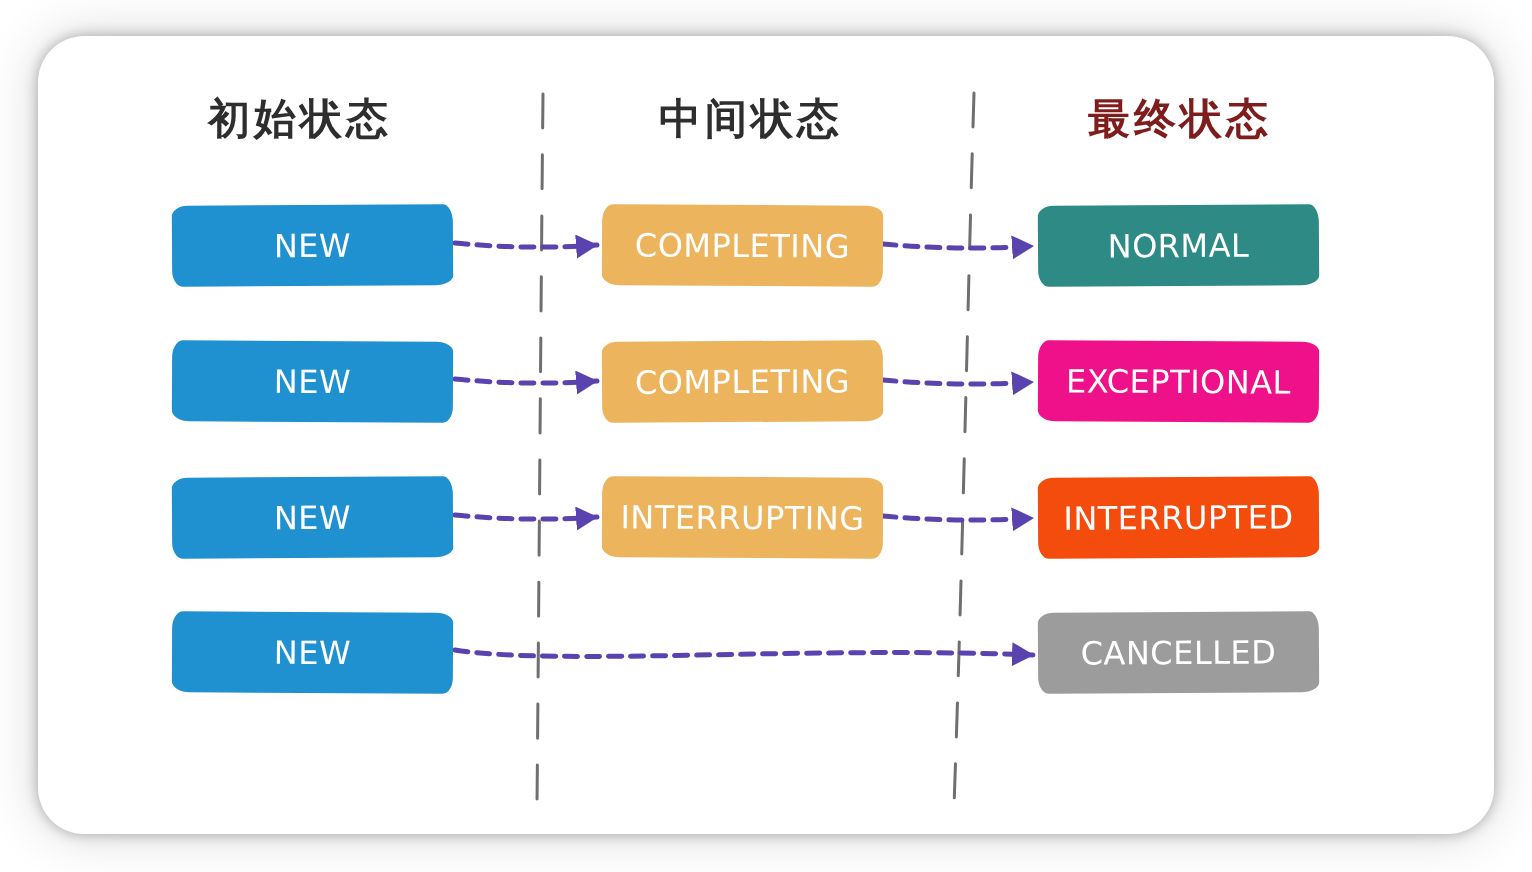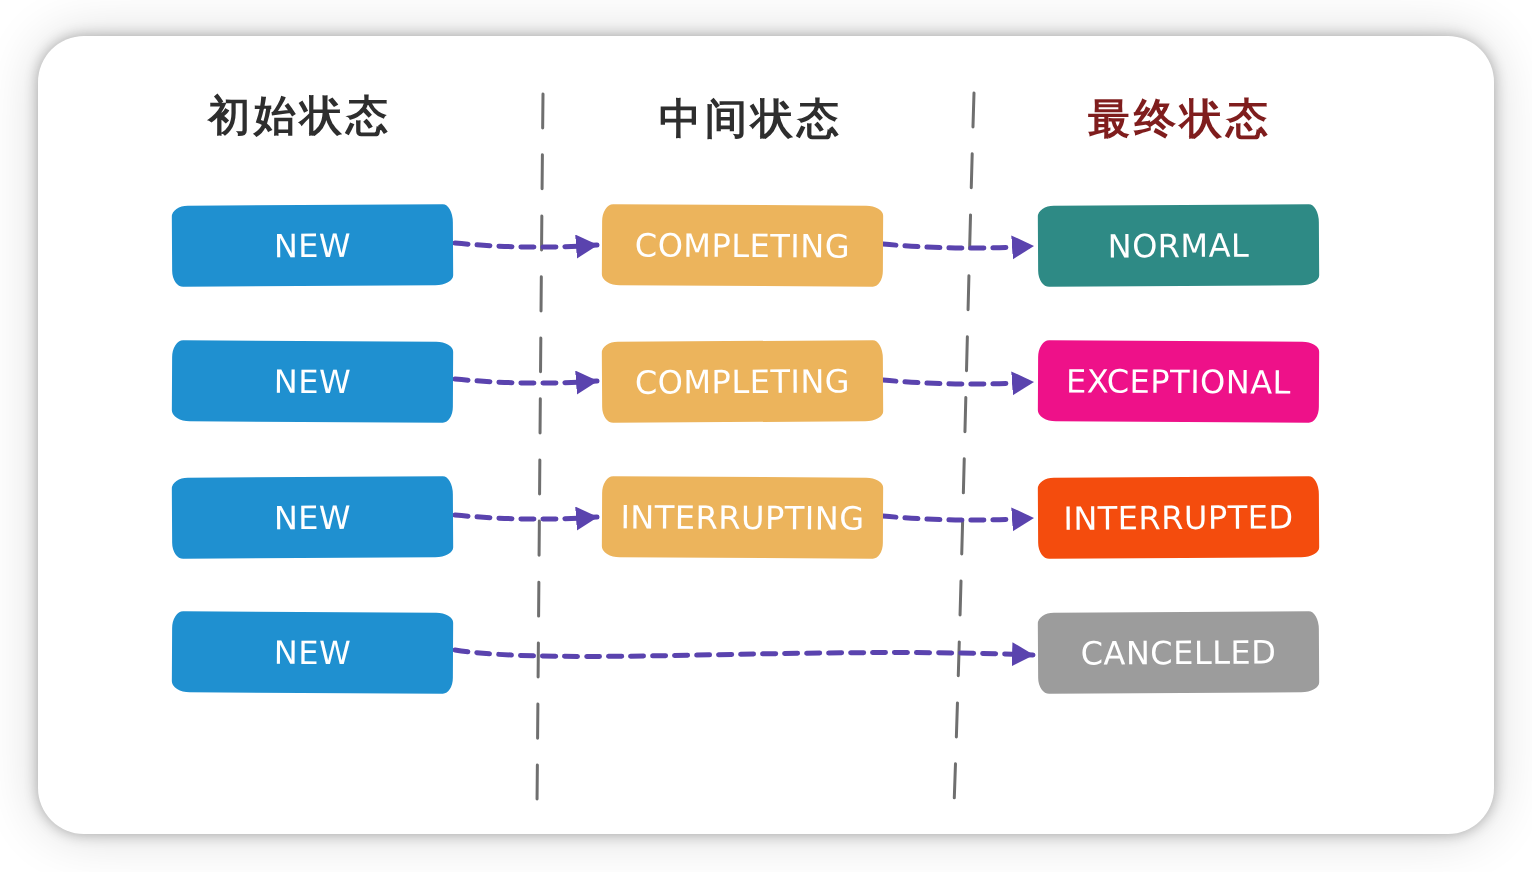--- a/index.html
+++ b/index.html
@@ -11,21 +11,21 @@
   #card {
     position:absolute; left:38px; top:36px; width:1456px; height:798px;
     background:#ffffff; border-radius:46px;
     box-shadow:0 0 14px rgba(0,0,0,0.30), 0 0 55px rgba(0,0,0,0.16);
   }
   .col-header {
     position:absolute; top:56px; width:360px; height:54px;
     text-align:center; font-size:42px; font-weight:600; letter-spacing:4px;
     line-height:54px;
   }
-  .h1 { left:82px;font-family:Liberation Mono, monospace; }
+  .h1 { left:82px; }
   .h2 { left:533px; }
   .h3 { left:962px; }
   #wires { position:absolute; left:0; top:0; width:1456px; height:798px; }
   .statebox {
     position:absolute; width:281px; height:81px;
     display:flex; align-items:center; justify-content:center;
     color:#ffffff; font-size:32px; letter-spacing:0.5px; font-weight:500;
     border-radius:16px 10px 18px 11px / 11px 18px 10px 16px;
   }
   .tilt-a { transform:rotate(-0.35deg); }

